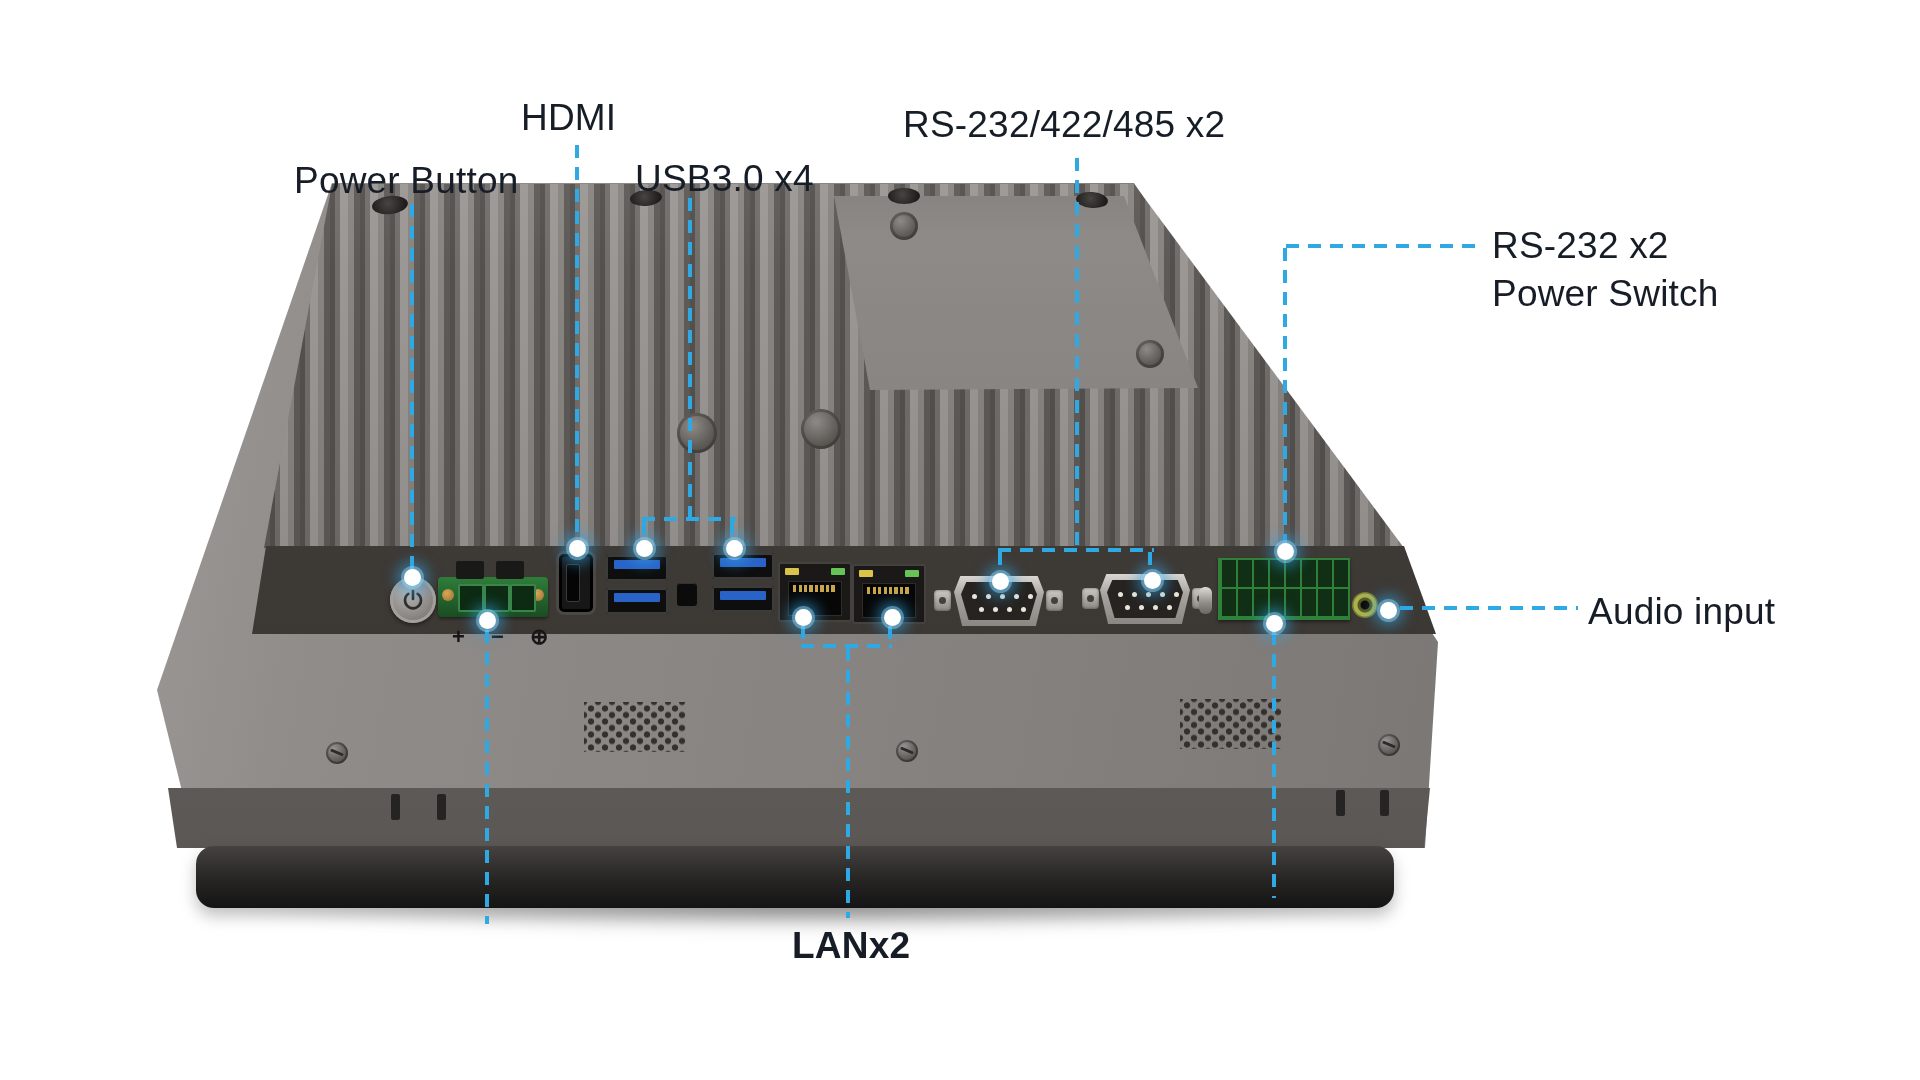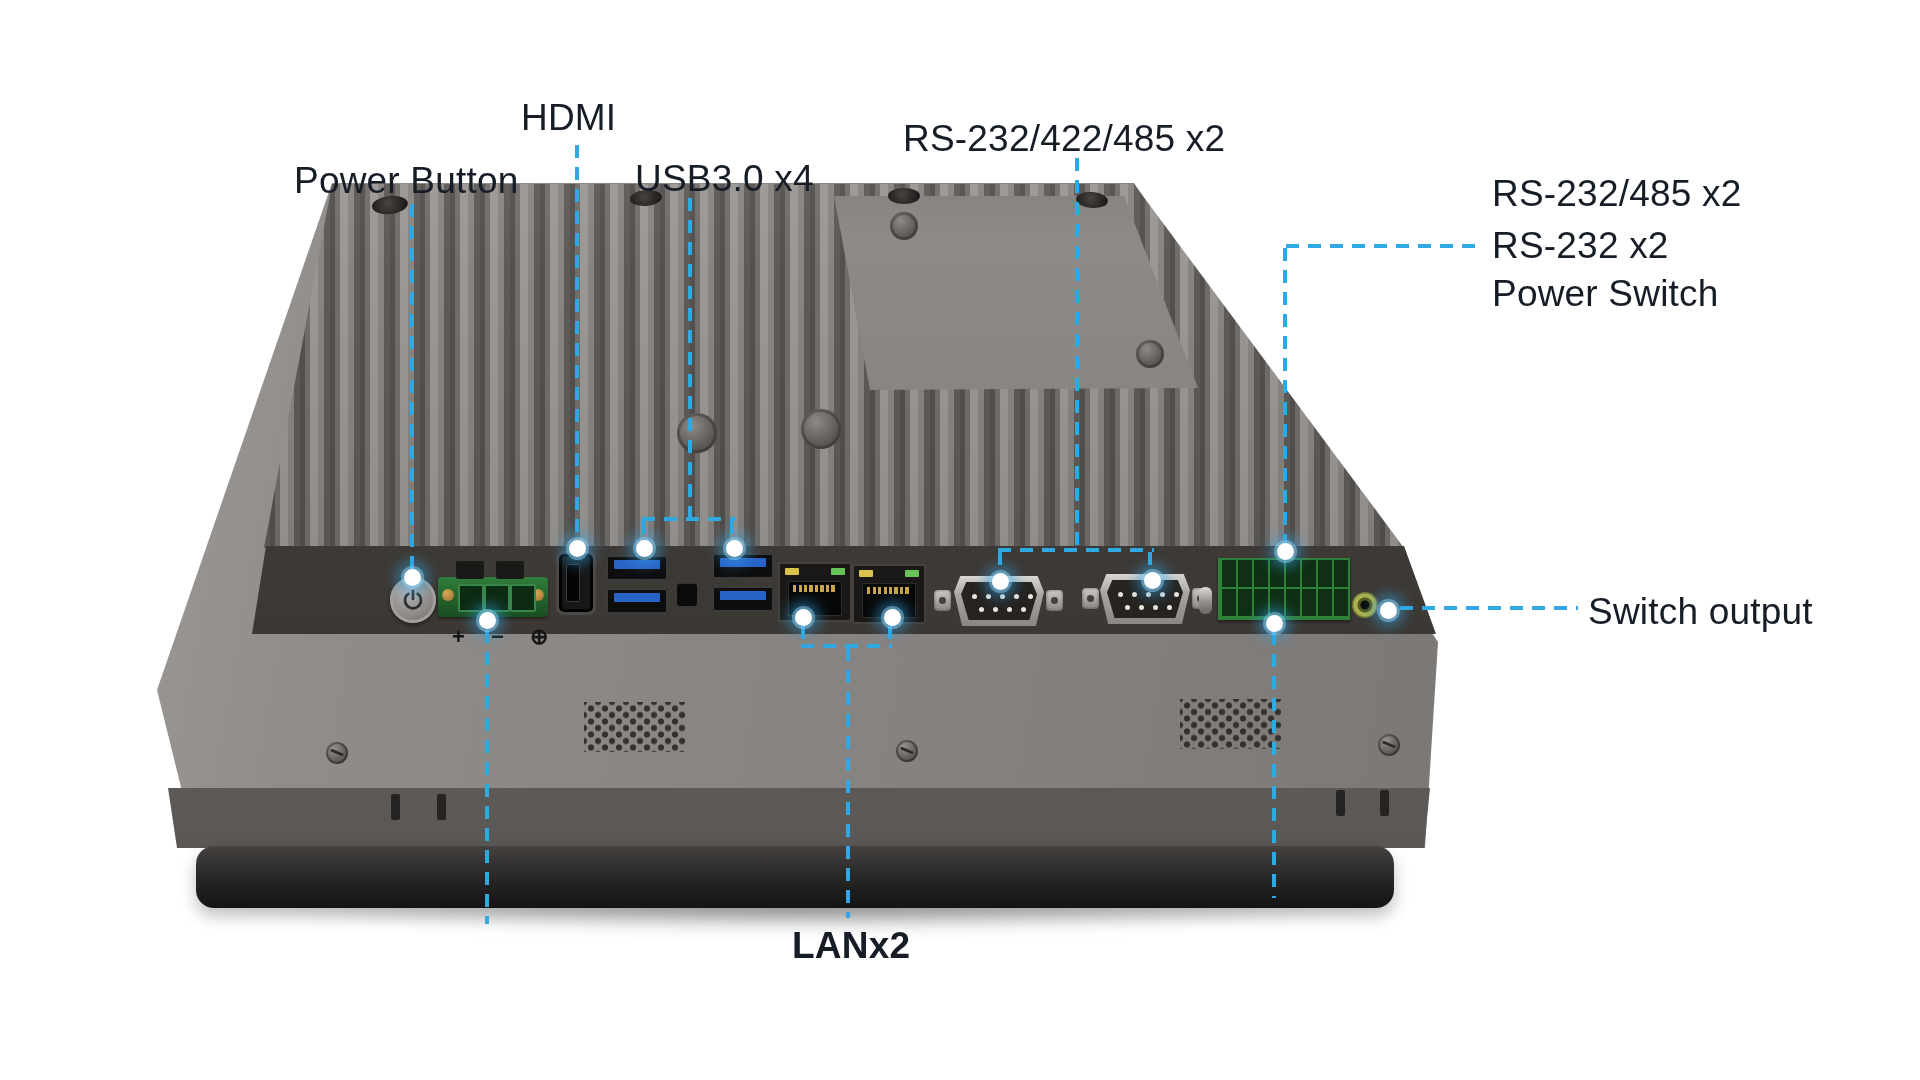--- a/index.html
+++ b/index.html
@@ -238,24 +238,23 @@
   <div class="abs cdot" style="left:795px;top:609px;"></div>
   <div class="abs cdot" style="left:884px;top:609px;"></div>
   <div class="abs cdot" style="left:479px;top:612px;"></div>
   <div class="abs cdot" style="left:1277px;top:543px;"></div>
   <div class="abs cdot" style="left:1266px;top:615px;"></div>
   <div class="abs cdot" style="left:1380px;top:602px;"></div>
 
   <div class="lbl" style="left:294px;top:160px;">Power Button</div>
   <div class="lbl" style="left:521px;top:97px;">HDMI</div>
   <div class="lbl" style="left:635px;top:158px;">USB3.0 x4</div>
-  <div class="lbl" style="left:903px;top:118px;text-align:center;">RS-232/422/485 x2</div>
-
-  <div class="lbl" style="left:1492px;top:173px;">RS-232/485 x2</div>
+  <div class="lbl" style="left:903px;top:104px;text-align:center;">RS-232/422/485 x2</div>
+
   <div class="lbl" style="left:1492px;top:225px;">RS-232 x2</div>
   <div class="lbl" style="left:1492px;top:273px;">Power Switch</div>
 
-  <div class="lbl" style="left:1588px;top:591px;">Switch output</div>
+  <div class="lbl" style="left:1588px;top:591px;">Audio input</div>
 
   <div class="lbl" style="left:792px;top:925px;font-weight:bold;">LANx2</div>
 
 
 </div>
 
 </body></html>

